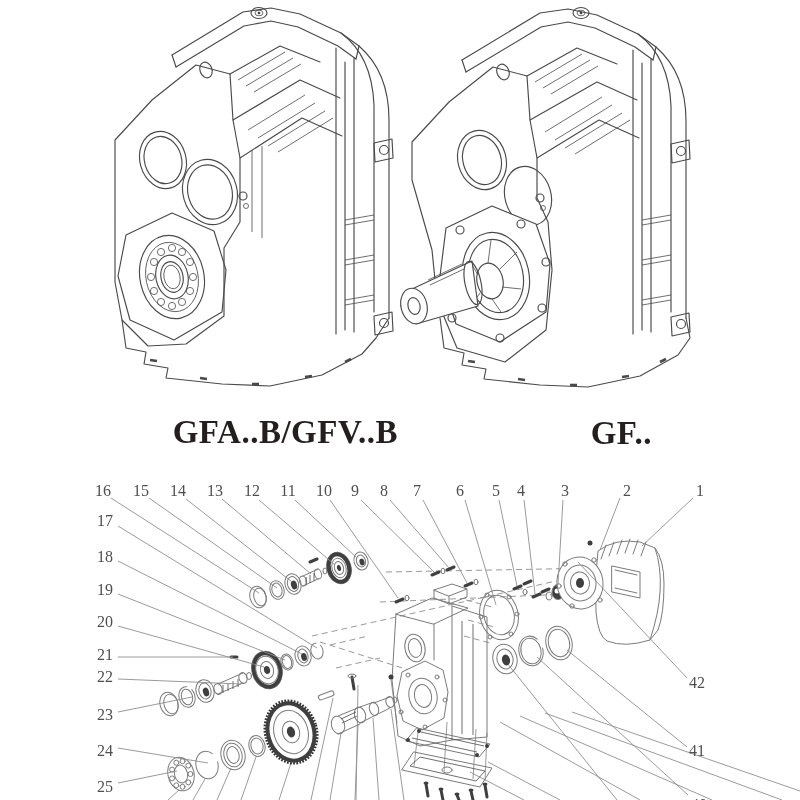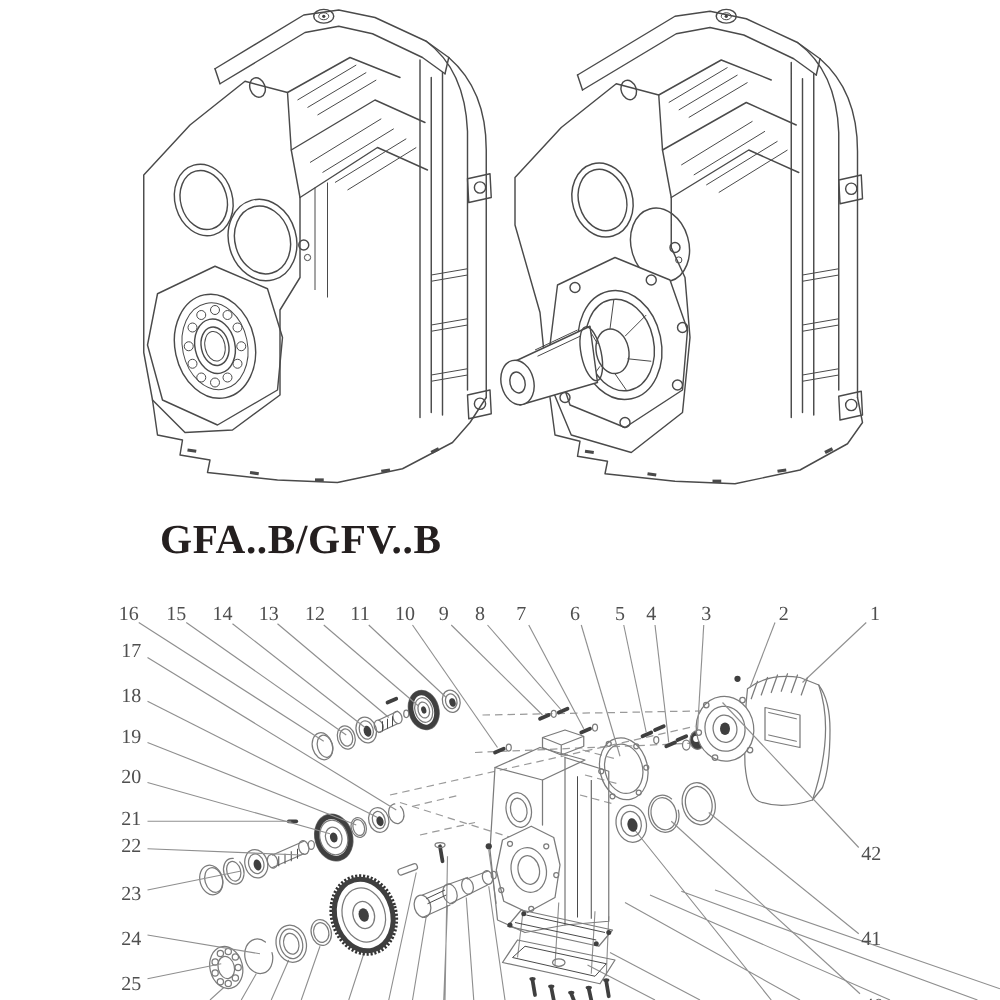--- a/index.html
+++ b/index.html
@@ -3,21 +3,21 @@
 <meta charset="utf-8">
 <style>
   :root{
     --c-bg:#ffffff; --c-draw:#4a4a4a; --c-part:#7b7b7b; --c-lead:#8f8f8f;
     --c-dark:#3f3f3f; --c-cap:#241f1f; --c-call:#4f4f4f;
   }
   html,body{margin:0;padding:0;background:var(--c-bg);}
   #stage{position:relative;width:800px;height:800px;overflow:hidden;background:var(--c-bg);
          font-family:"Liberation Serif","DejaVu Serif",serif;}
   #art{position:absolute;left:0;top:0;overflow:hidden;}
-  .caption{position:absolute;text-align:left;font-weight:700;font-size:33px;
+  .caption{position:absolute;text-align:right;font-weight:700;font-size:33px;
            letter-spacing:.5px;color:var(--c-cap);white-space:nowrap;}
   #cap-left{left:128px;top:414px;width:270px;}
   #cap-right{left:432px;top:415px;width:220px;}
   
   .dl{fill:none;stroke:var(--c-draw);stroke-width:1.15;stroke-linejoin:round;stroke-linecap:round;}
   .dl2{fill:none;stroke:var(--c-draw);stroke-width:.8;stroke-linejoin:round;}
   .pl{fill:none;stroke:var(--c-part);stroke-width:1;stroke-linejoin:round;stroke-linecap:round;}
   .wf{fill:#ffffff;stroke:var(--c-part);stroke-width:1;stroke-linejoin:round;}
   .wfd{fill:#ffffff;stroke:var(--c-draw);stroke-width:1.15;stroke-linejoin:round;}
   .df{fill:var(--c-dark);stroke:none;}
@@ -420,13 +420,14 @@
           <text x="697" y="684" class="co-t" text-anchor="middle" dominant-baseline="middle">42</text>
           <line x1="687" y1="747" x2="567" y2="650" class="ld"></line>
           <text x="697" y="752" class="co-t" text-anchor="middle" dominant-baseline="middle">41</text>
           <line x1="688" y1="795" x2="537" y2="657" class="ld"></line>
           <text x="699" y="806" class="co-t" text-anchor="middle" dominant-baseline="middle">40</text>
         </g>
     </g>
   </svg>
 
   <div id="cap-left" class="caption">GFA..B/GFV..B</div>
+  <div id="cap-right" class="caption">GF..</div>
 </div>
 
 </body></html>

